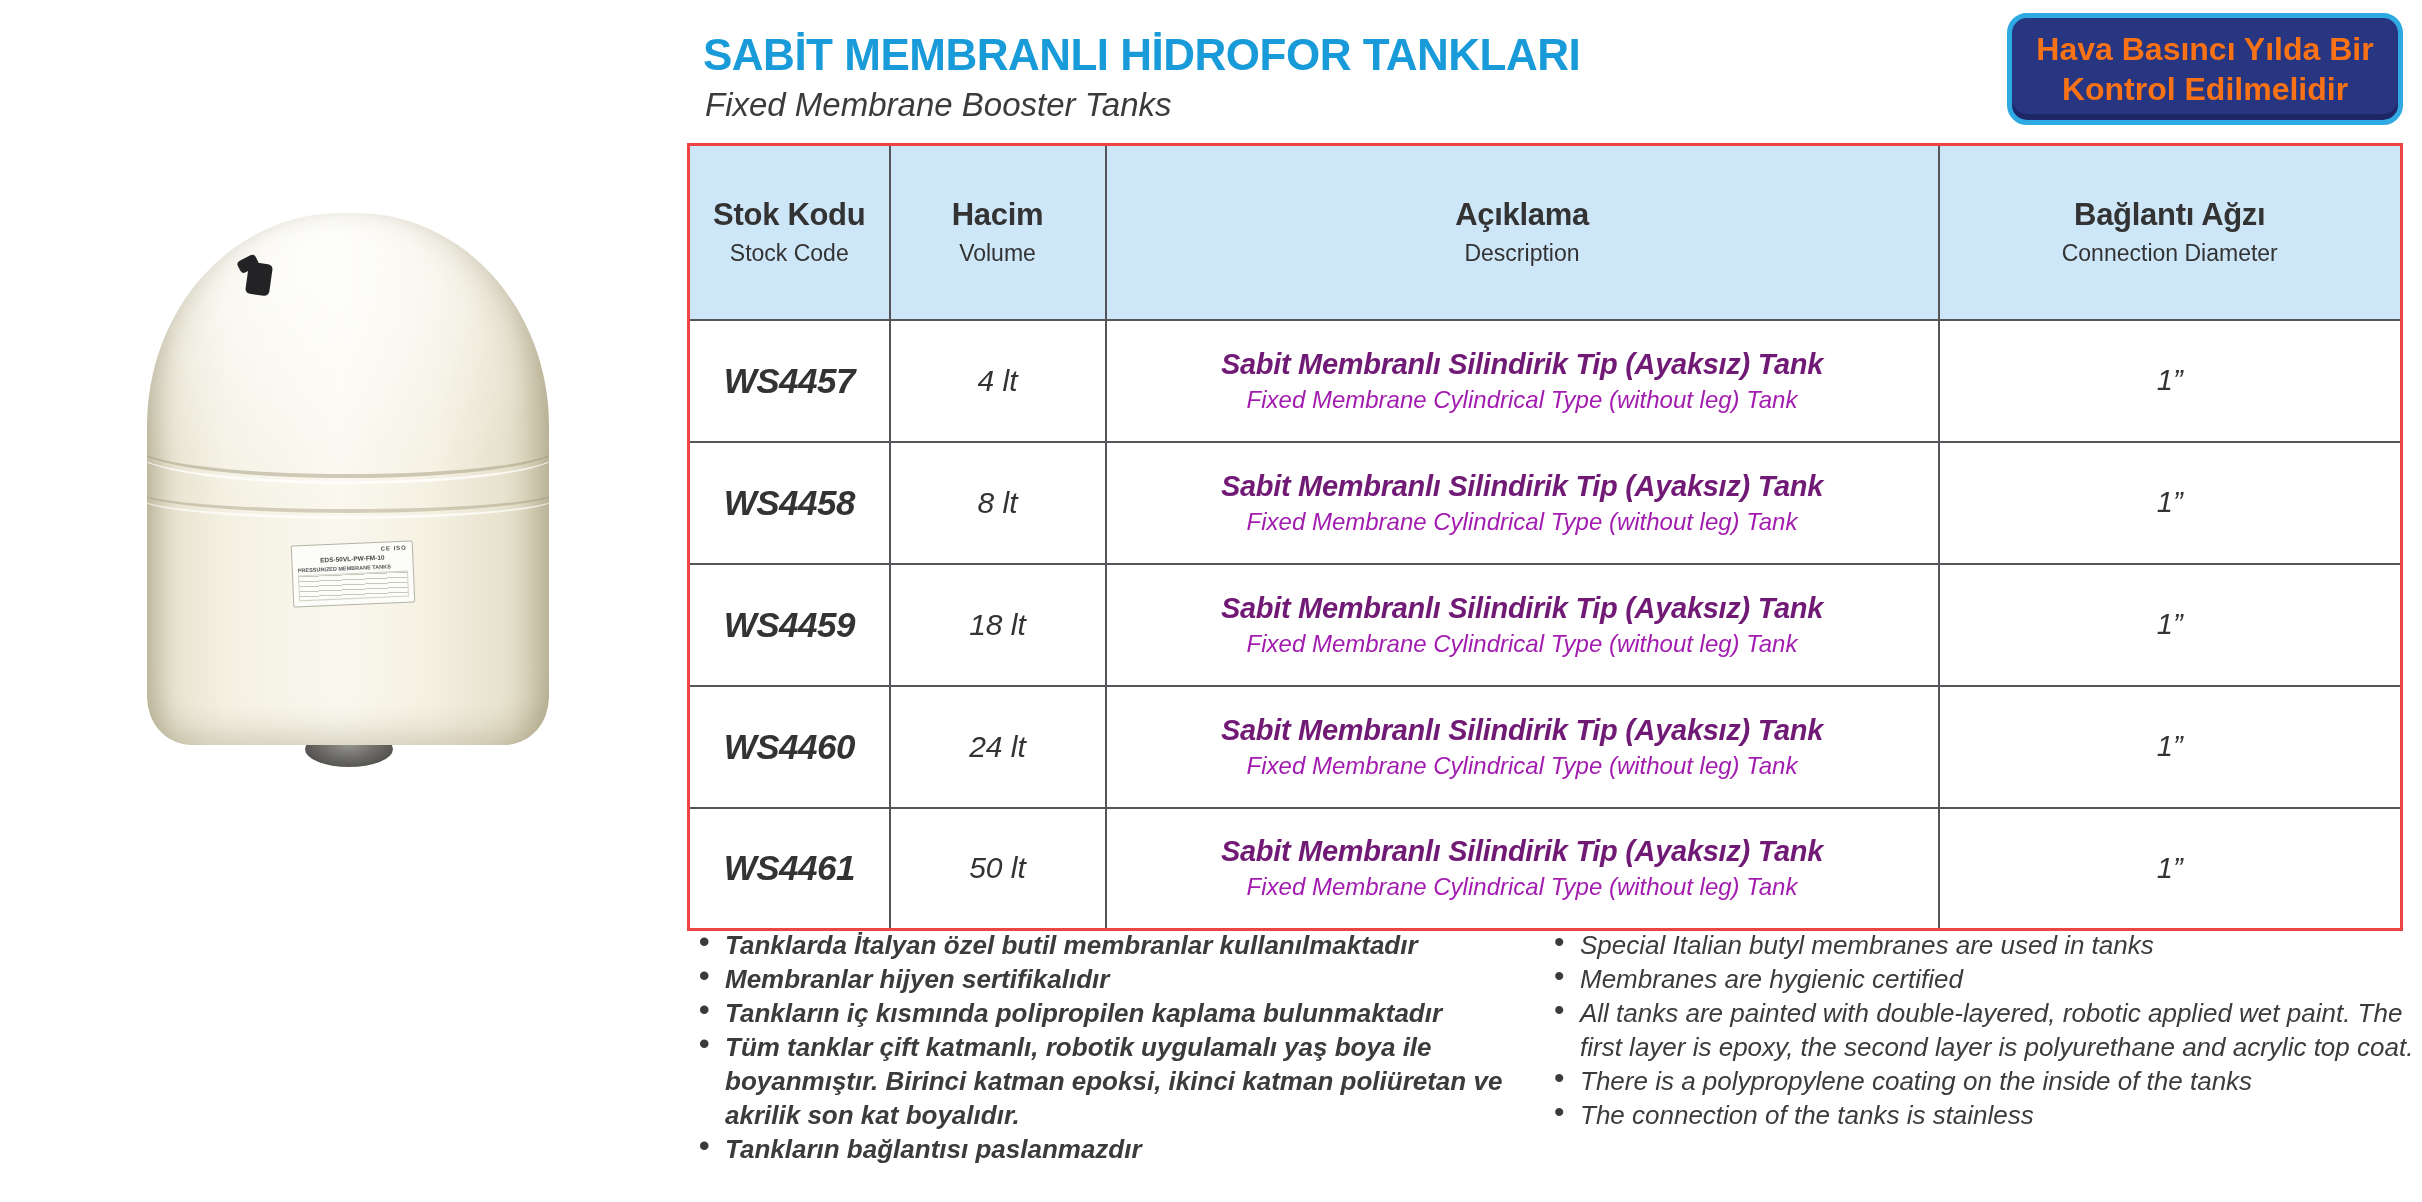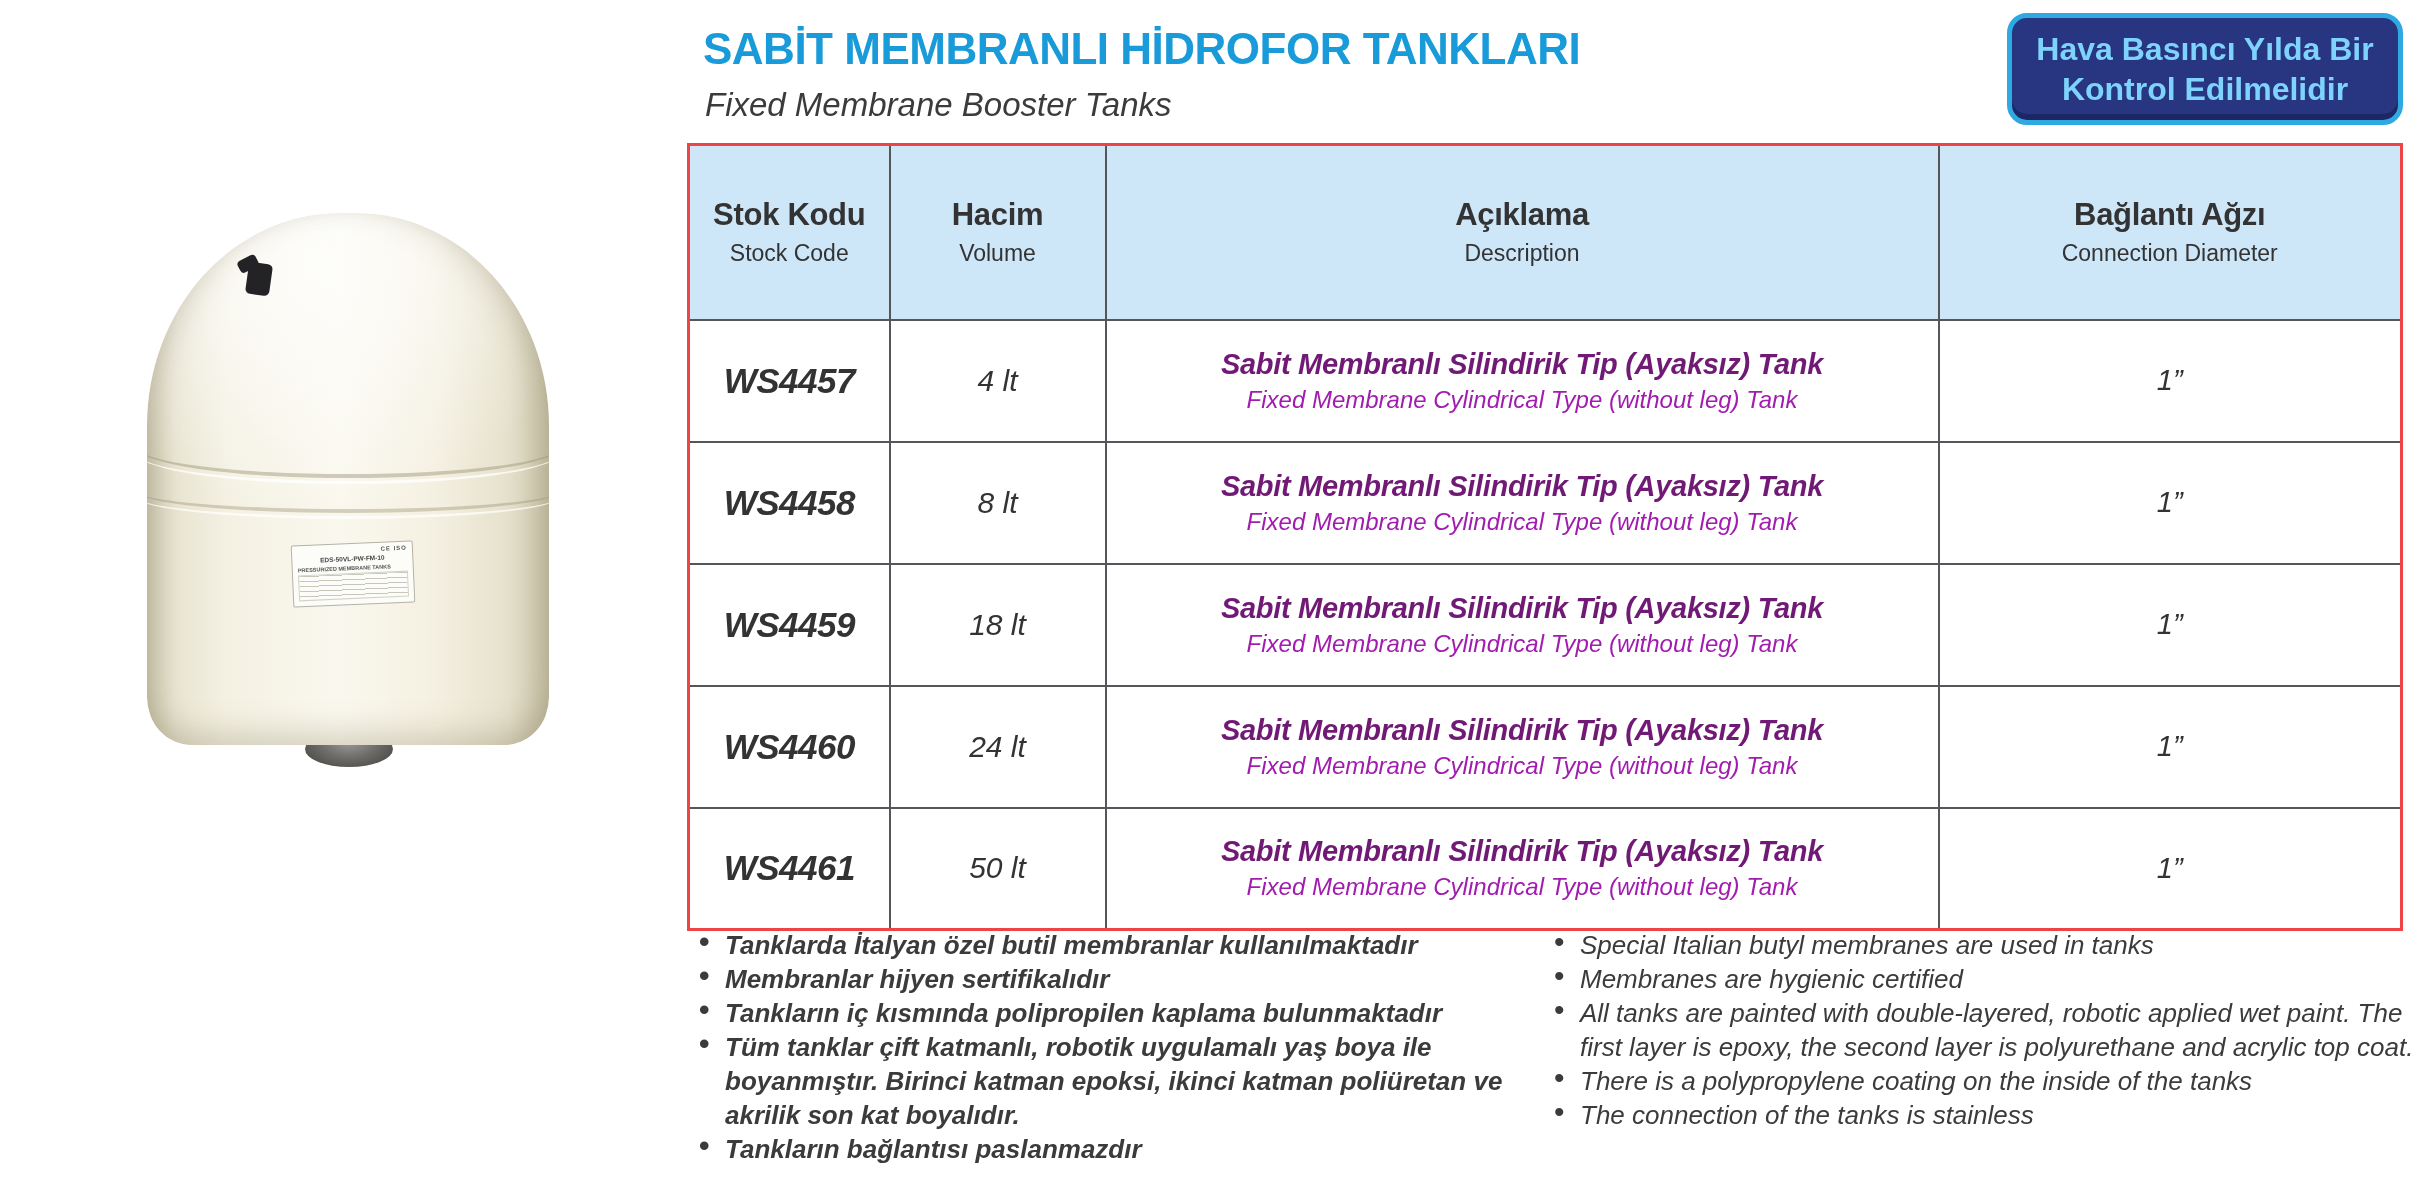--- a/index.html
+++ b/index.html
@@ -1,30 +1,30 @@
 <!DOCTYPE html>
 <html><head>
 <meta charset="utf-8">
 <style>
   * { margin:0; padding:0; box-sizing:border-box; }
   html,body { width:2422px; height:1202px; background:#ffffff;
               font-family:"Liberation Sans", sans-serif; color:#3a3a3c; overflow:hidden; }
   .page { position:relative; width:2422px; height:1202px; }
 
   
-  .title { position:absolute; left:703px; top:24px; font-size:44px; font-weight:bold;
+  .title { position:absolute; left:703px; top:30px; font-size:44px; font-weight:bold;
            letter-spacing:-0.5px; color:#189bd8; }
   .subtitle { position:absolute; left:705px; top:86px; font-size:33px; font-style:italic;
               color:#3b3b3b; }
 
   
   .badge { position:absolute; left:2007px; top:13px; width:396px; height:112px;
            background:#283581; border:5px solid #2fa9e2; border-radius:20px;
            display:flex; flex-direction:column; align-items:center; justify-content:center;
-           color:#7dd3fc; font-weight:bold; font-size:32px; line-height:40px;
+           color:#f97316; font-weight:bold; font-size:32px; line-height:40px;
            box-shadow: inset 0 -6px 0 rgba(10,15,50,.35); }
 
   
   .tank { position:absolute; left:147px; top:213px; width:402px; height:532px; }
   .tank-flange { position:absolute; left:158px; bottom:-22px; width:88px; height:36px;
                  border-radius:50%;
                  background: radial-gradient(ellipse at 50% 30%, #9a9a96 0%, #6e6d69 45%, #3f3e3c 100%); }
   .tank-body { position:absolute; inset:0; overflow:hidden;
                border-radius: 48% 48% 11% 11% / 40% 40% 9% 9%;
                background:

